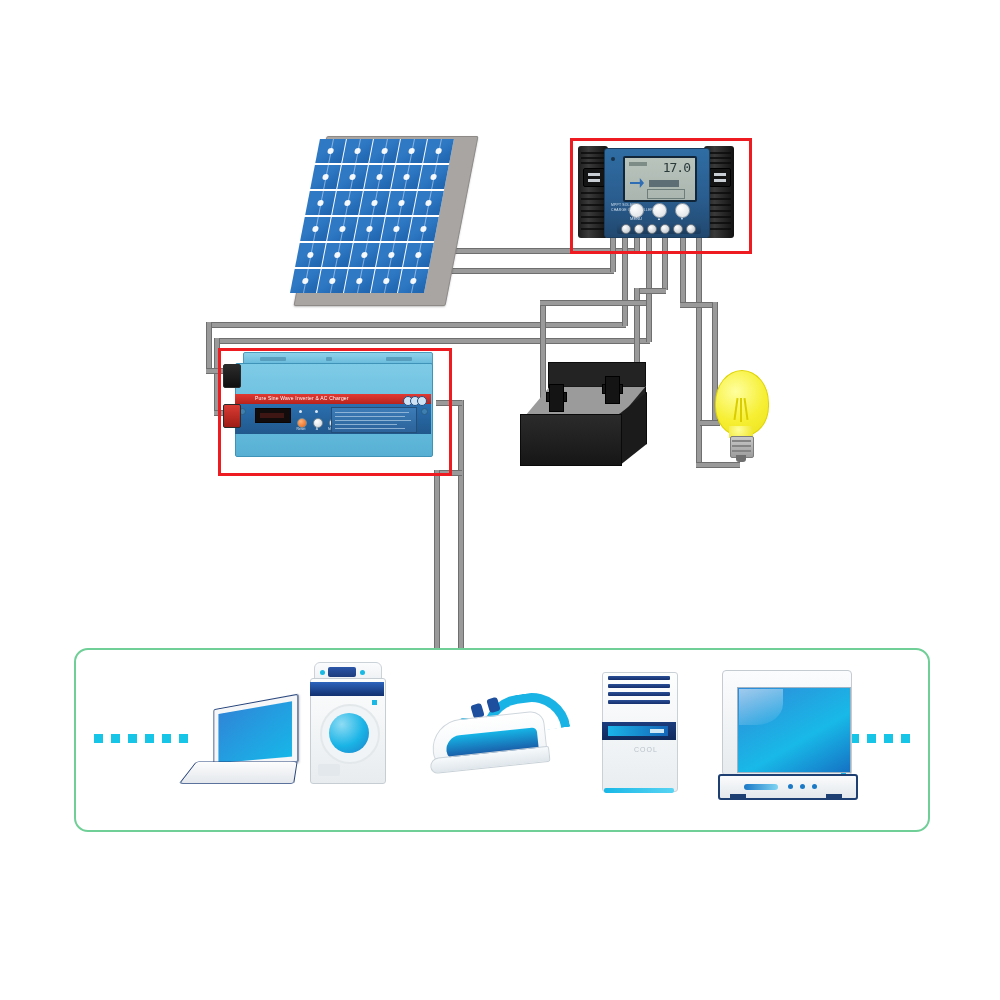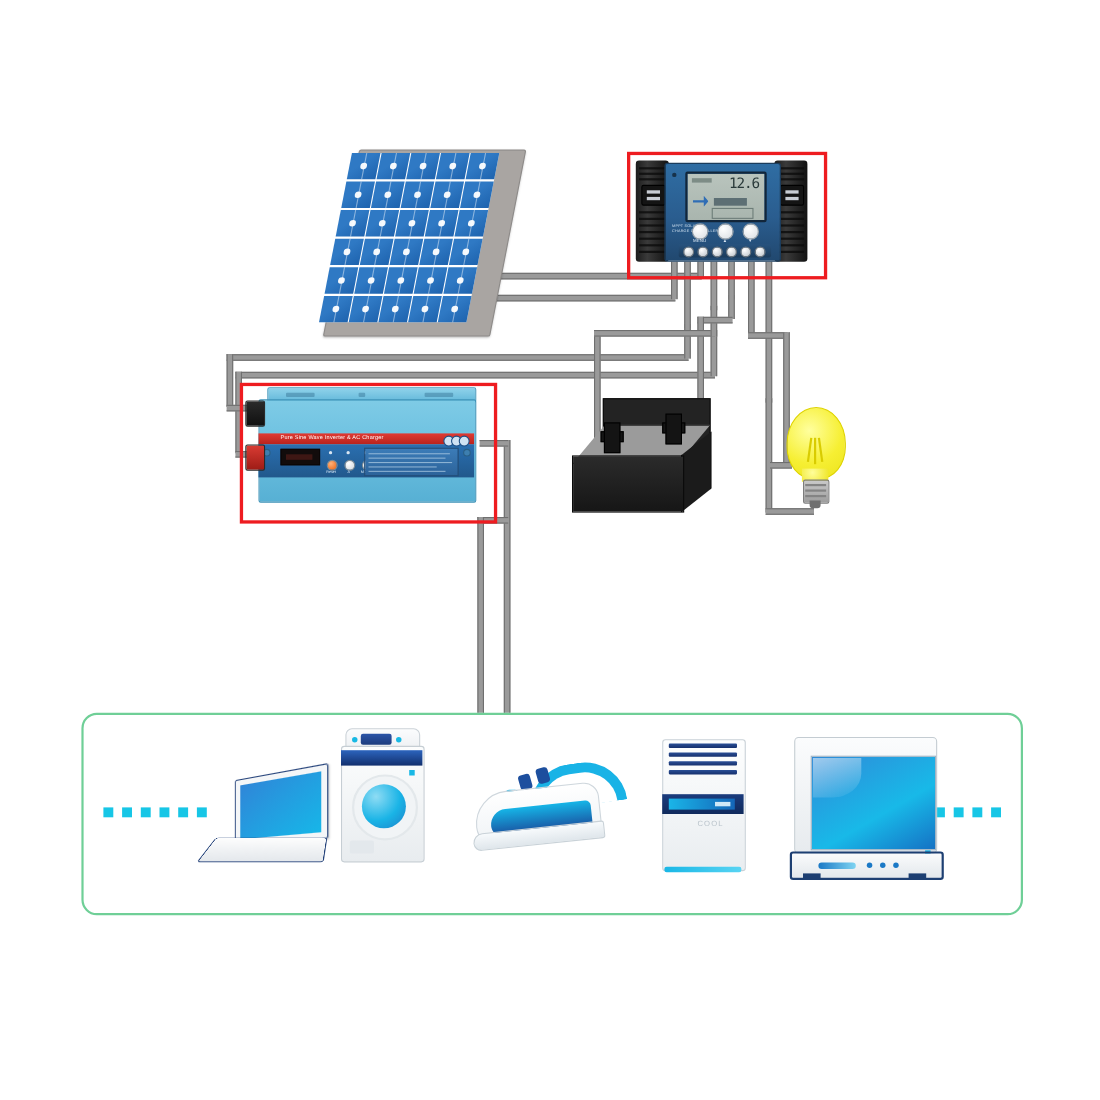--- a/index.html
+++ b/index.html
@@ -328,21 +328,21 @@
       <div class="slot" style="top:70px"></div>
         <div class="slot" style="top:76px"></div>
       <div class="slot" style="top:82px"></div>
     </div>
 
     <div class="cc-body">
       <div class="cc-led"></div>
 
       <div class="cc-lcd">
         <div class="tl"></div>
-        <div class="num">12.6</div>
+        <div class="num">17.0</div>
         <div class="ico"></div>
         <div class="bar"></div>
         <div class="sub"></div>
       </div>
 
       <div class="cc-txt">MPPT SOLAR</div>
       <div class="cc-txt" style="top:59px">CHARGE CONTROLLER</div>
 
       <div class="cc-btns">
         <div class="cc-btn b1"></div>

